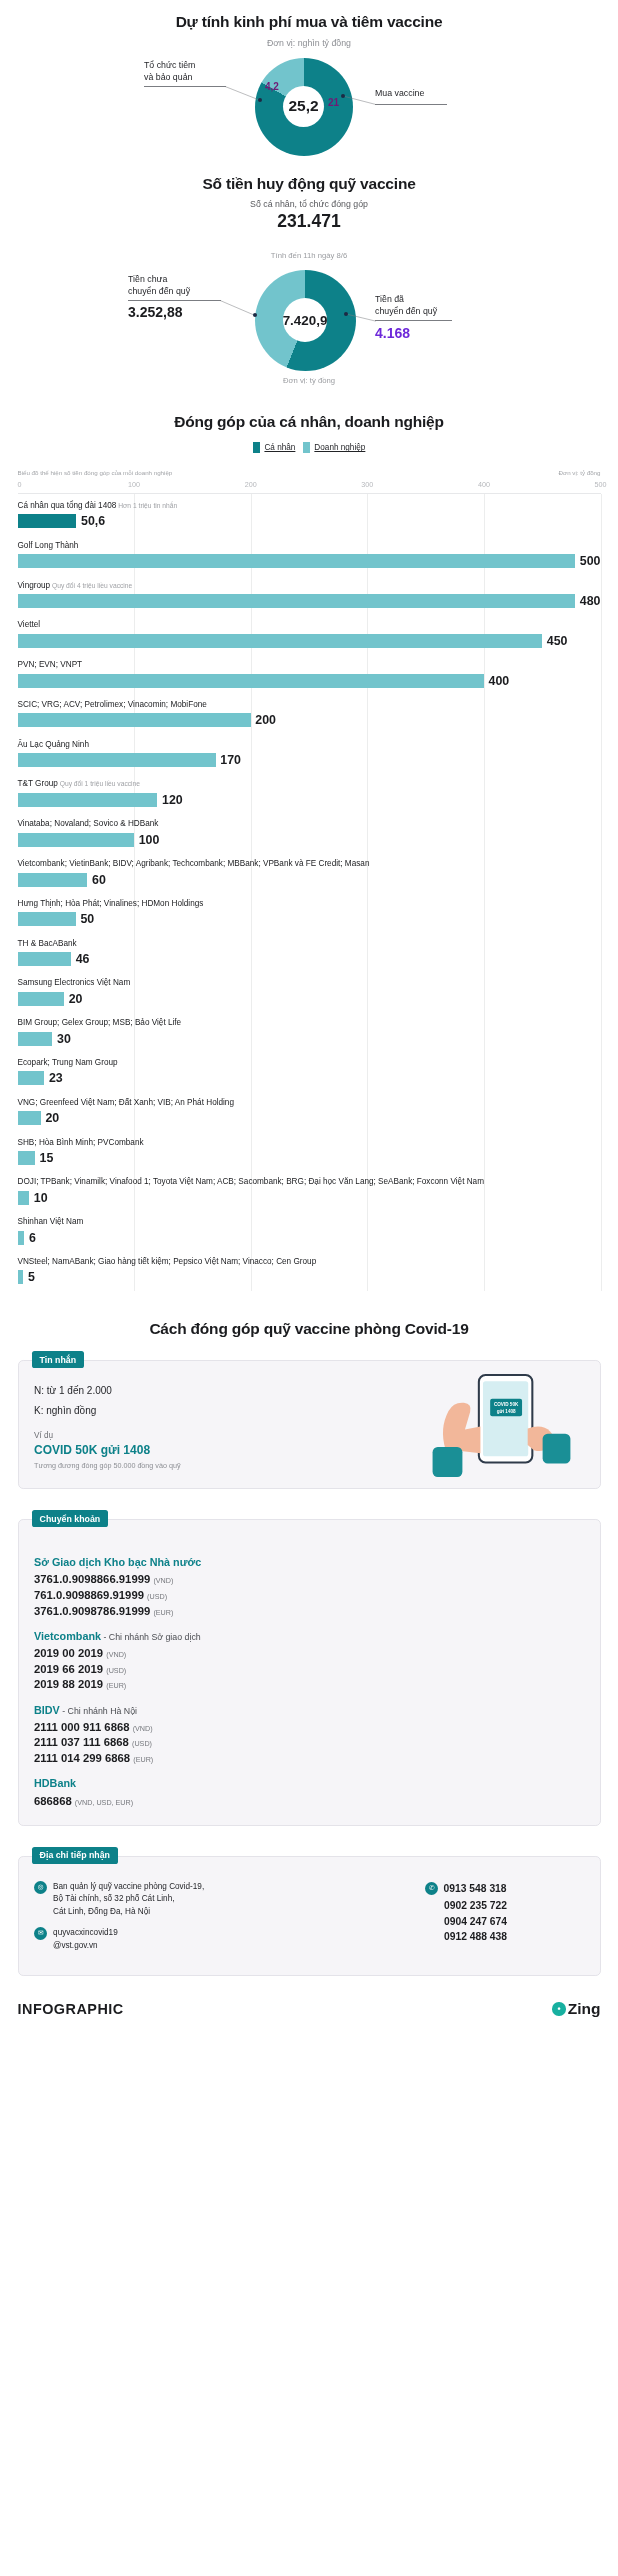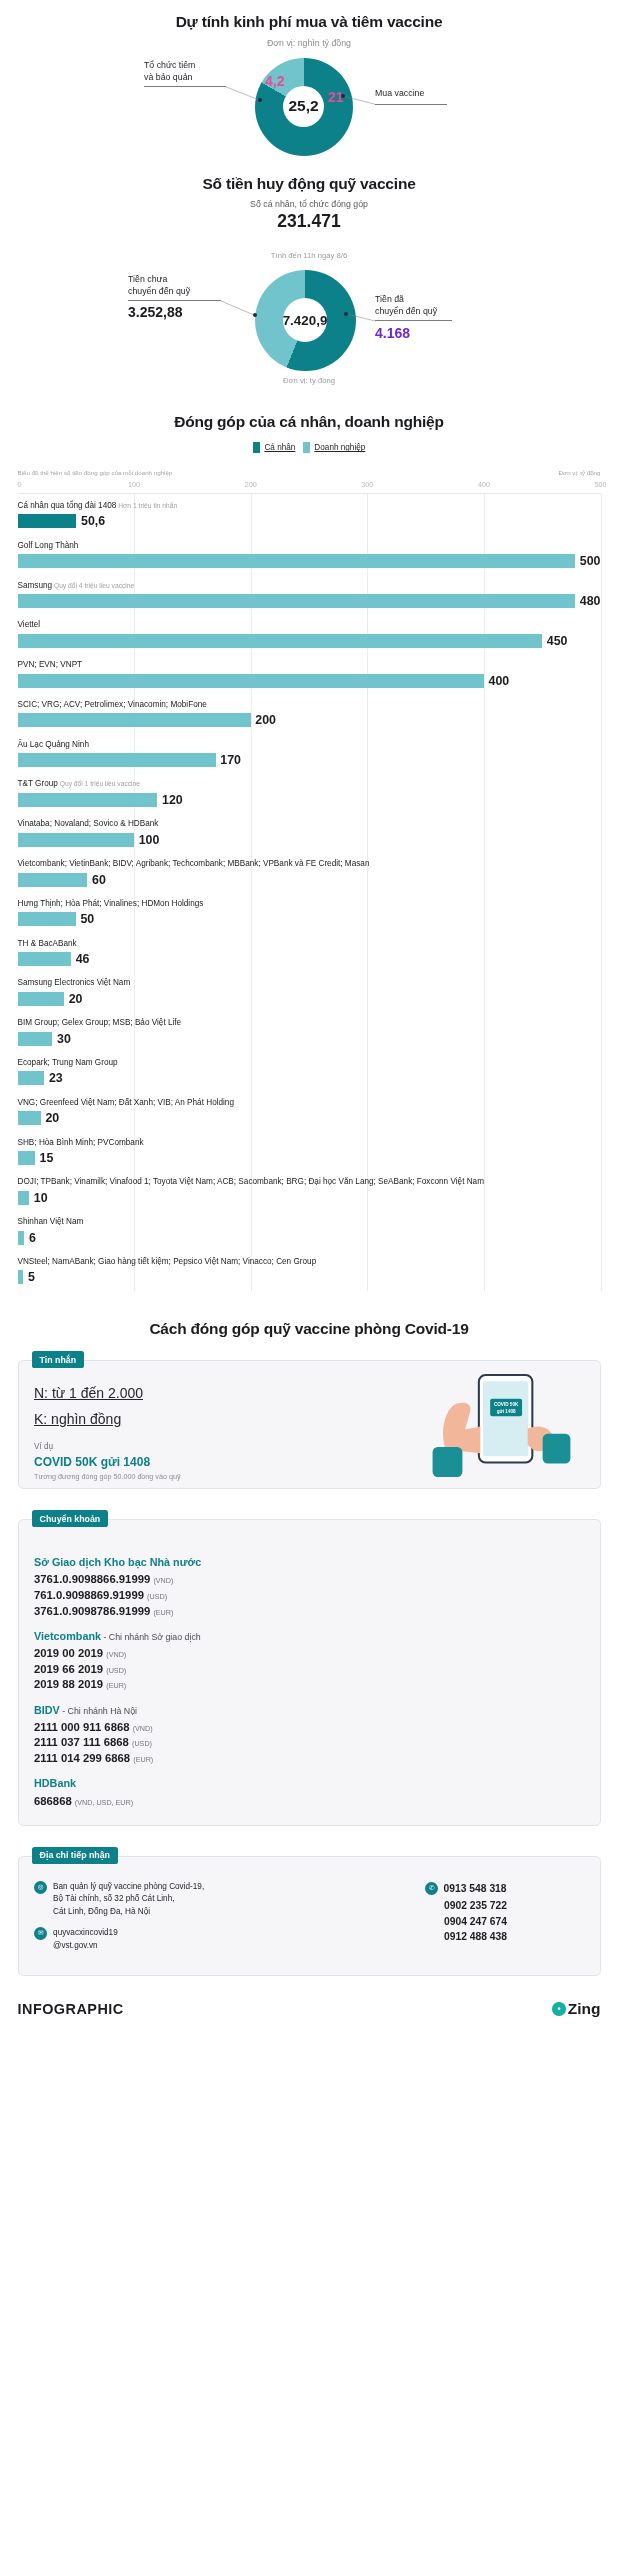--- a/index.html
+++ b/index.html
@@ -55,23 +55,24 @@
   }
   .donut-hole {
     position:absolute;
     background:#ffffff;
     border-radius:50%;
     display:flex; align-items:center; justify-content:center;
     font-size:15.5px; font-weight:bold; color:#1b1c1f;
   }
   .slice-label {
     position:absolute;
-    color:#ec4899;
+    color:#701a75;
     font-weight:bold;
-    font-size:14px;
+    font-size:10px;
+    margin-top:8px;
   }
   .callout-txt {
     position:absolute;
     font-size:8.8px;
     color:#26272b;
     line-height:1.35;
   }
   .callout-line {
     position:absolute;
     background:#7b7d82;
@@ -149,21 +150,21 @@
     display:inline-block;
     background:#0d8189;
     color:#fff;
     font-size:8.8px; font-weight:bold;
     padding:3.6px 7.7px;
     border-radius:2.6px;
     position:absolute;
     top:-9.8px; left:13.4px;
   }
   .card-body { padding:23px 15.5px 14.4px 15.5px; }
-  .kv { font-size:14px; color:#26272b; margin-bottom:6.7px; line-height:1.4;text-decoration:underline; }
+  .kv { font-size:10px; color:#26272b; margin-bottom:6.7px; line-height:1.4; }
   .ex-label { font-size:8.2px; color:#6d6f74; margin-top:12.4px; }
   .ex-big {
     font-size:12px; font-weight:bold; color:#0d8189; margin-top:3.6px;
   }
   .ex-note { font-size:7.2px; color:#8d8f94; margin-top:3.6px; }
 
   .bank-name {
     font-size:10.8px; font-weight:bold; color:#0d8189; margin:13.4px 0 5.2px 0;
   }
   .bank-name .sub { font-weight:normal; color:#4b4d52; font-size:8.8px; }
@@ -317,21 +318,21 @@
           <div class="row-gap"></div>
           <div class="row">
             <div class="row-label"><span>Golf Long Thành</span></div>
             <div class="bar-line">
               <div class="bar" style="width: 100%; background: rgb(114, 196, 204);"></div>
               <div class="bar-val">500</div>
             </div>
           </div>
           <div class="row-gap"></div>
           <div class="row">
-            <div class="row-label"><span>Samsung</span><span class="muted"> Quy đổi 4 triệu liều vaccine</span></div>
+            <div class="row-label"><span>Vingroup</span><span class="muted"> Quy đổi 4 triệu liều vaccine</span></div>
             <div class="bar-line">
               <div class="bar" style="width: 96%; background: rgb(114, 196, 204);"></div>
               <div class="bar-val">480</div>
             </div>
           </div>
           <div class="row-gap"></div>
           <div class="row">
             <div class="row-label"><span>Viettel</span></div>
             <div class="bar-line">
               <div class="bar" style="width: 90%; background: rgb(114, 196, 204);"></div>

